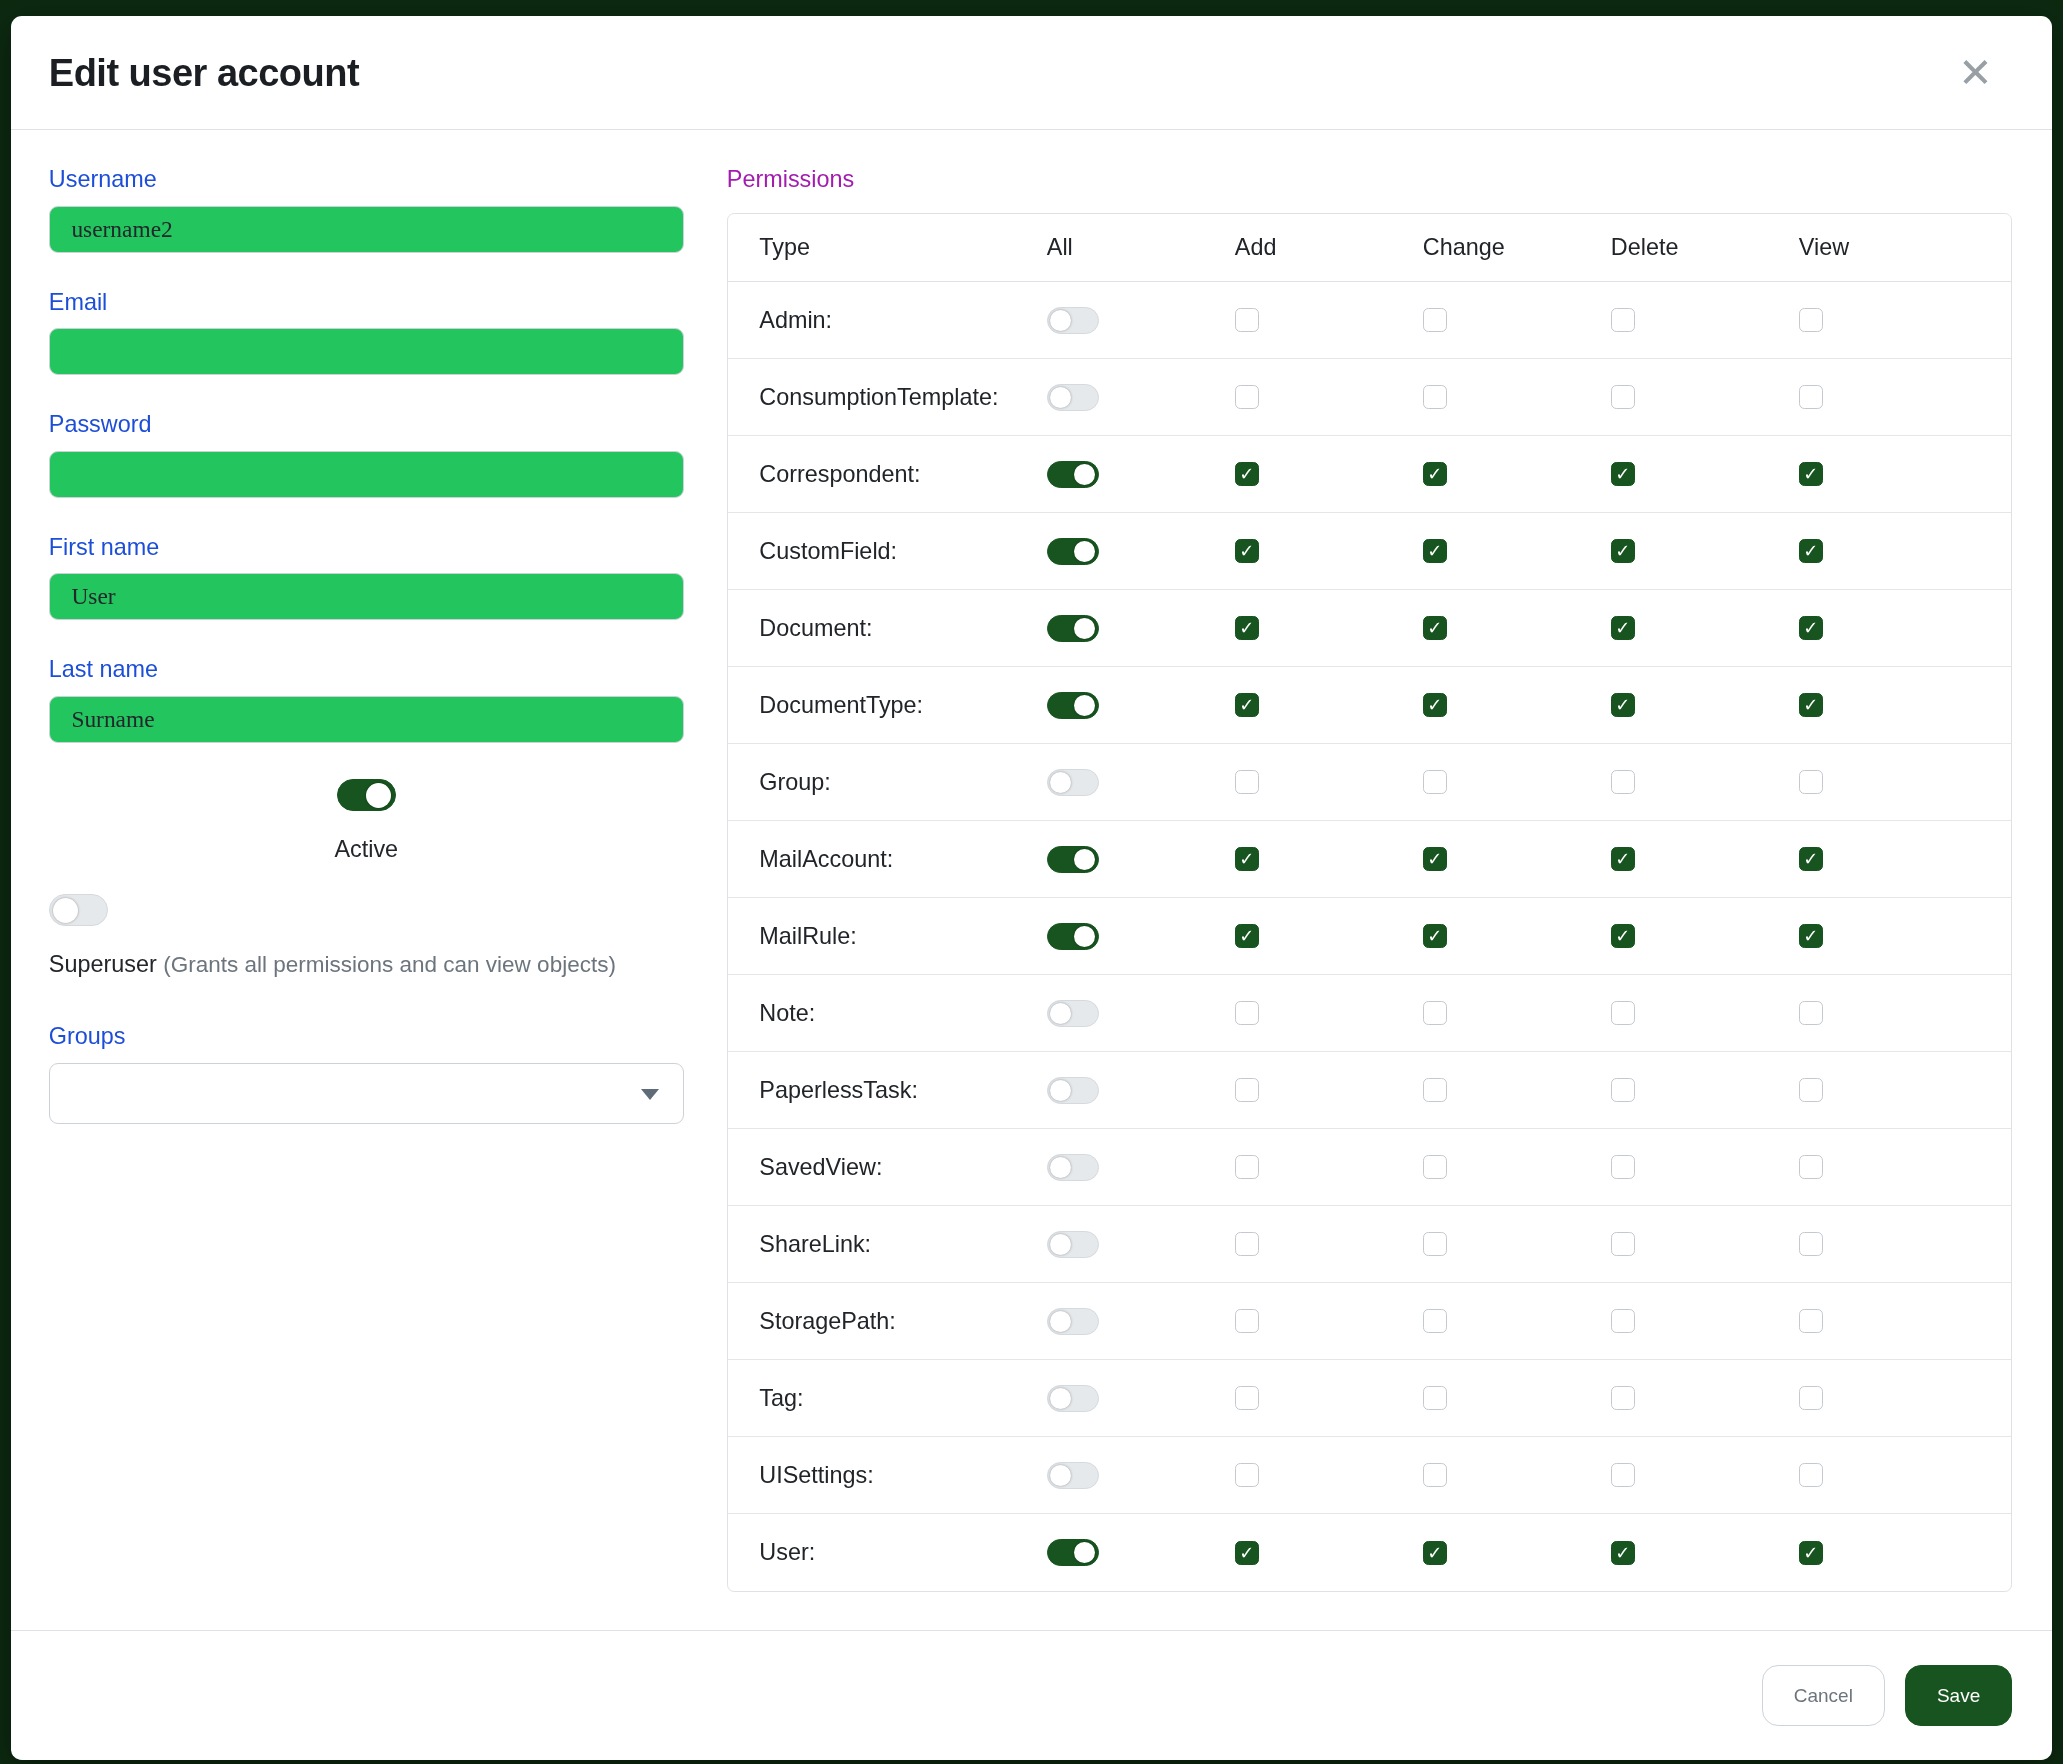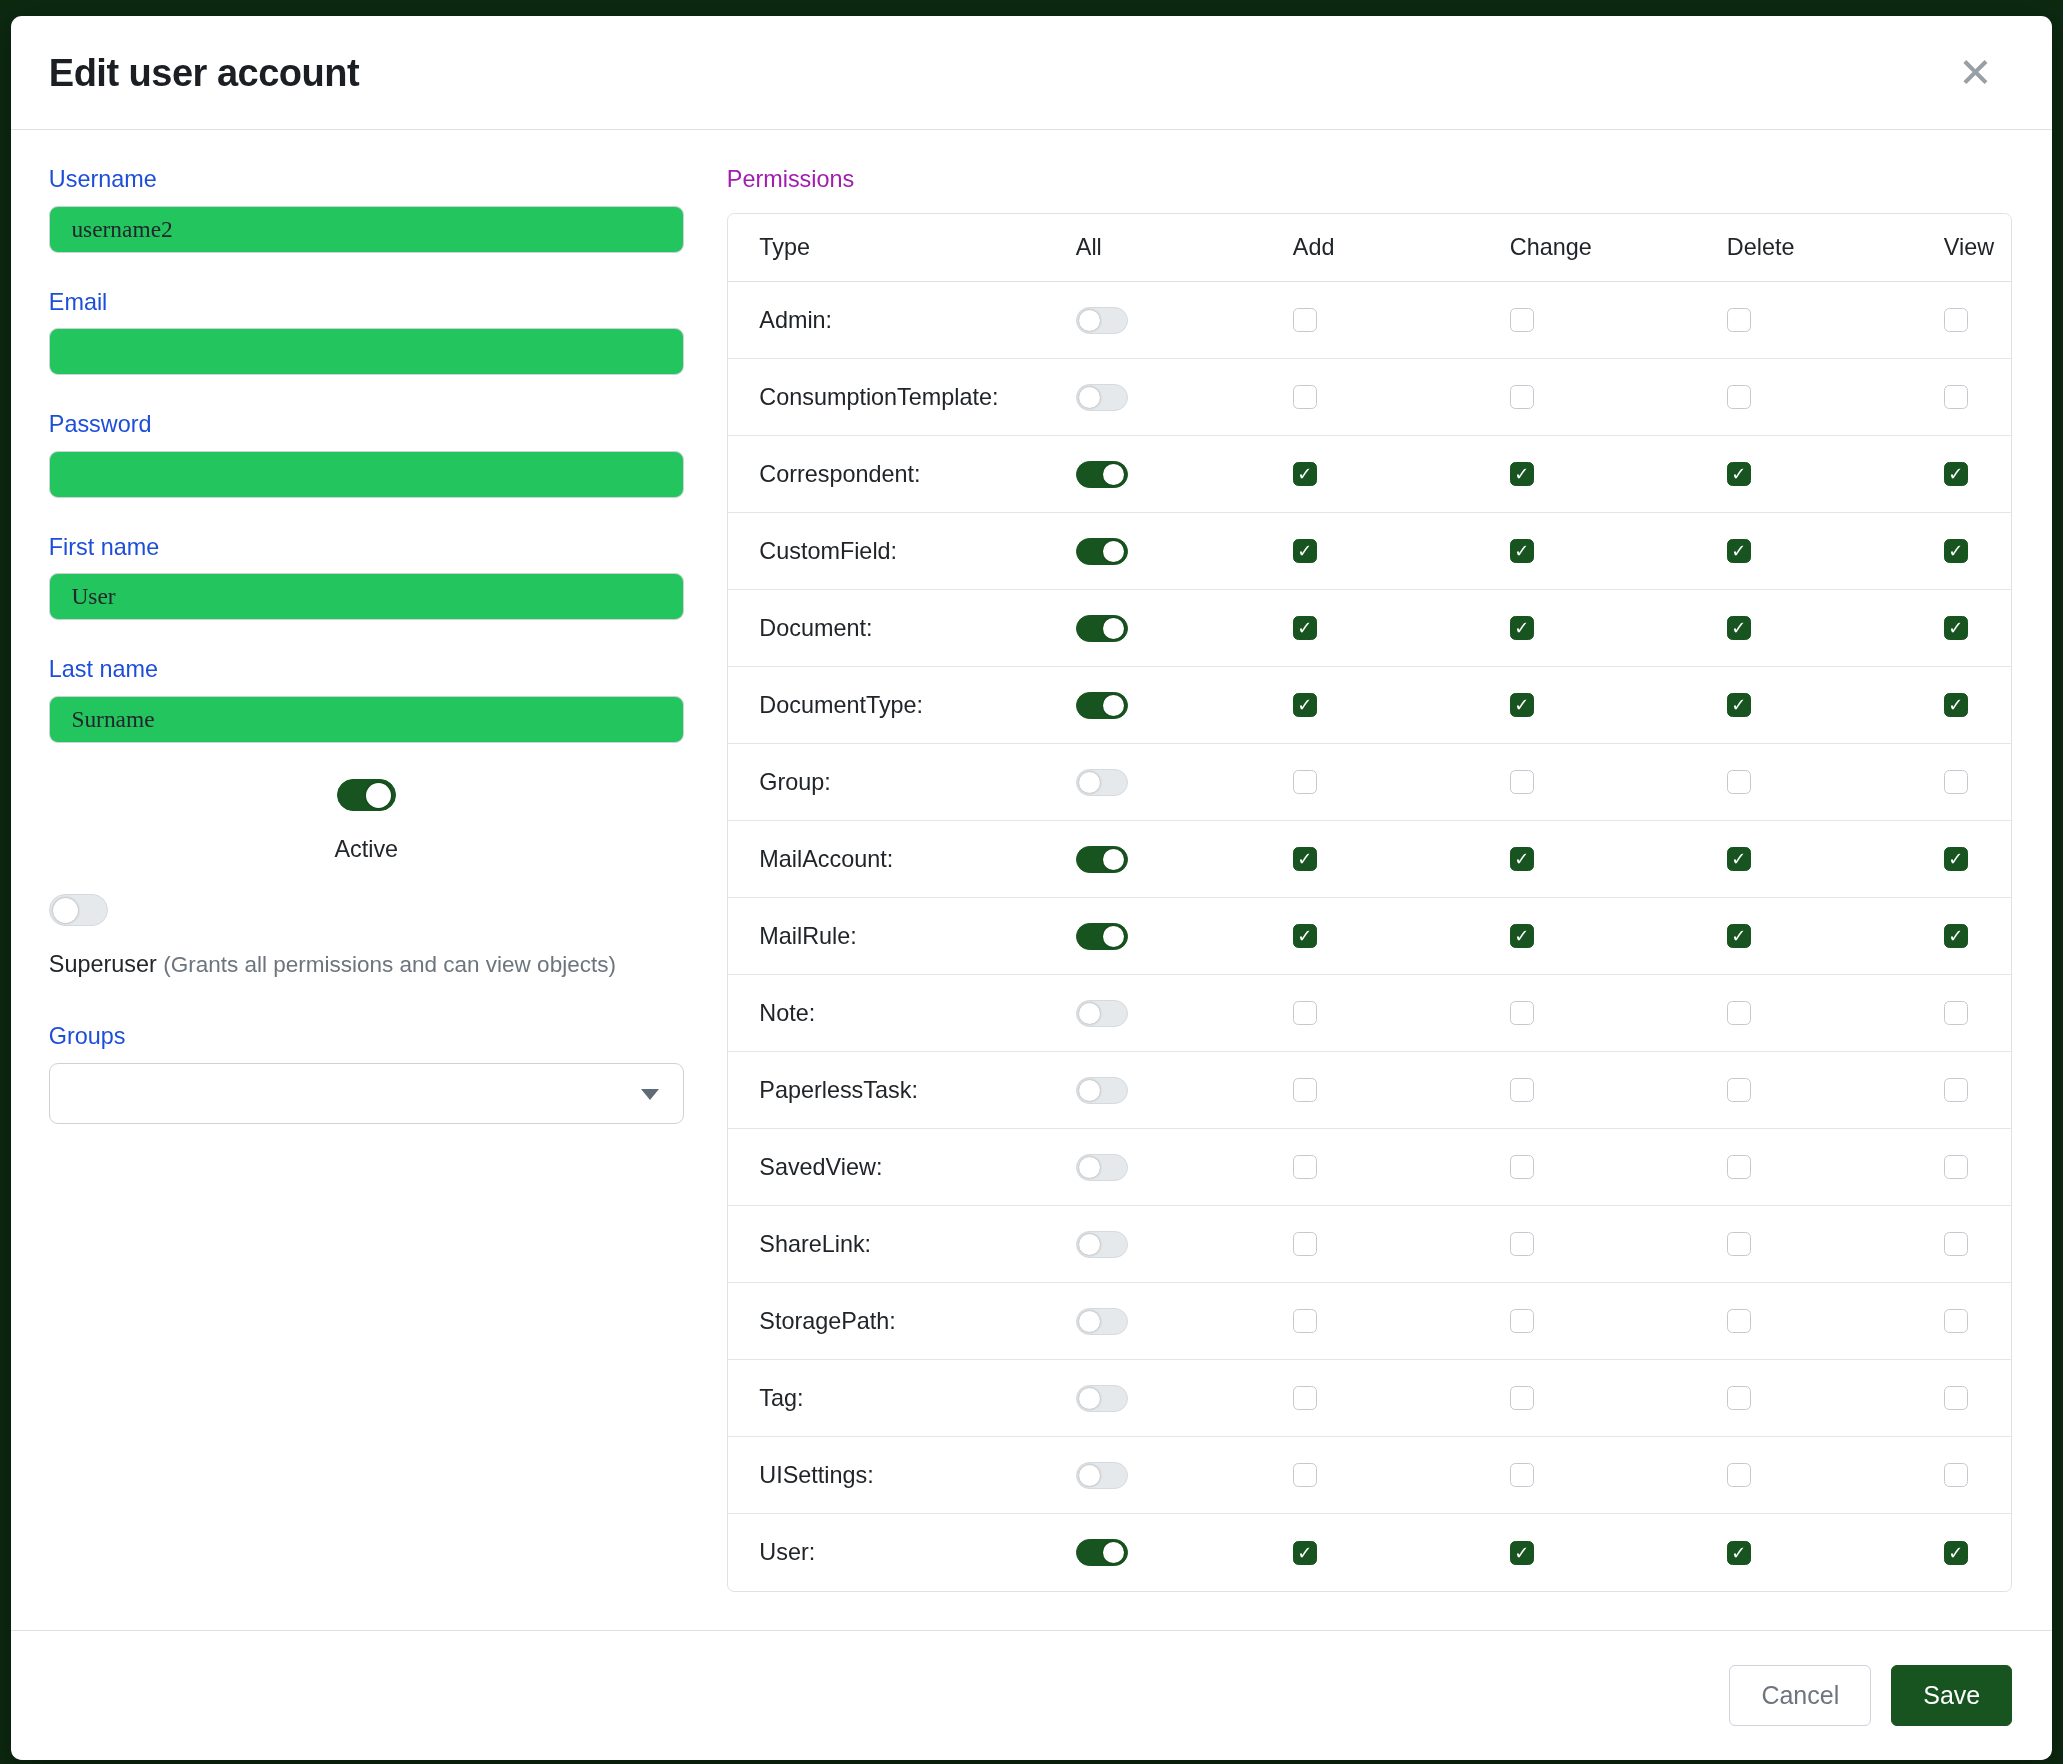--- a/index.html
+++ b/index.html
@@ -86,21 +86,20 @@
     border-top: 11.7px solid #5f6b76;
   }
   
   .perm-col { flex: 1 1 auto; min-width: 0; }
   .perm-heading { font-size: 23.4px; color: #a21caf; margin-bottom: 20px; font-weight: 400; }
   .perm-table { border: 0.9px solid #dee2e6; border-radius: 7.2px; overflow: hidden; background: #fff; }
   .perm-row, .perm-head {
     display: grid;
     grid-template-columns: 319px 188px 188px 188px 188px 1fr;
     align-items: center;
-    gap: 29px;
   }
   .perm-head { height: 68px; border-bottom: 0.9px solid #dee2e6; }
   .perm-row { height: 77px; border-bottom: 0.9px solid #e4e7ea; }
   .perm-row:last-child { border-bottom: none; }
   .cell { display: flex; align-items: center; font-size: 23.4px; color: #212529; }
   .cell.type { padding-left: 31.5px; text-align: right; }
   .head-cell { font-size: 23.4px; color: #212529; font-weight: 500; }
   .head-cell.type { padding-left: 31.5px; }
   
   .checkbox {
@@ -112,21 +111,21 @@
   }
   .checkbox.checked { background: #17541f; border-color: #17541f; }
   
   .modal-footer {
     flex: 0 0 auto;
     border-top: 0.9px solid #dee2e6;
     padding: 34px 40px;
     display: flex; justify-content: flex-end; align-items: center; gap: 20px;
   }
   .btn {
-    height: 61px; border-radius: 6px; font-size: 25px;
+    height: 61px; border-radius: 16px; font-size: 19px;
     padding: 0 31px; cursor: pointer; font-family: inherit;
   }
   .btn-cancel { background: #fff; border: 0.9px solid #ced4da; color: #6c757d; }
   .btn-save { background: #17541f; border: 0.9px solid #17541f; color: #ffffff; }
 </style>
 </head>
 <body>
 
 <div class="modal">
 

